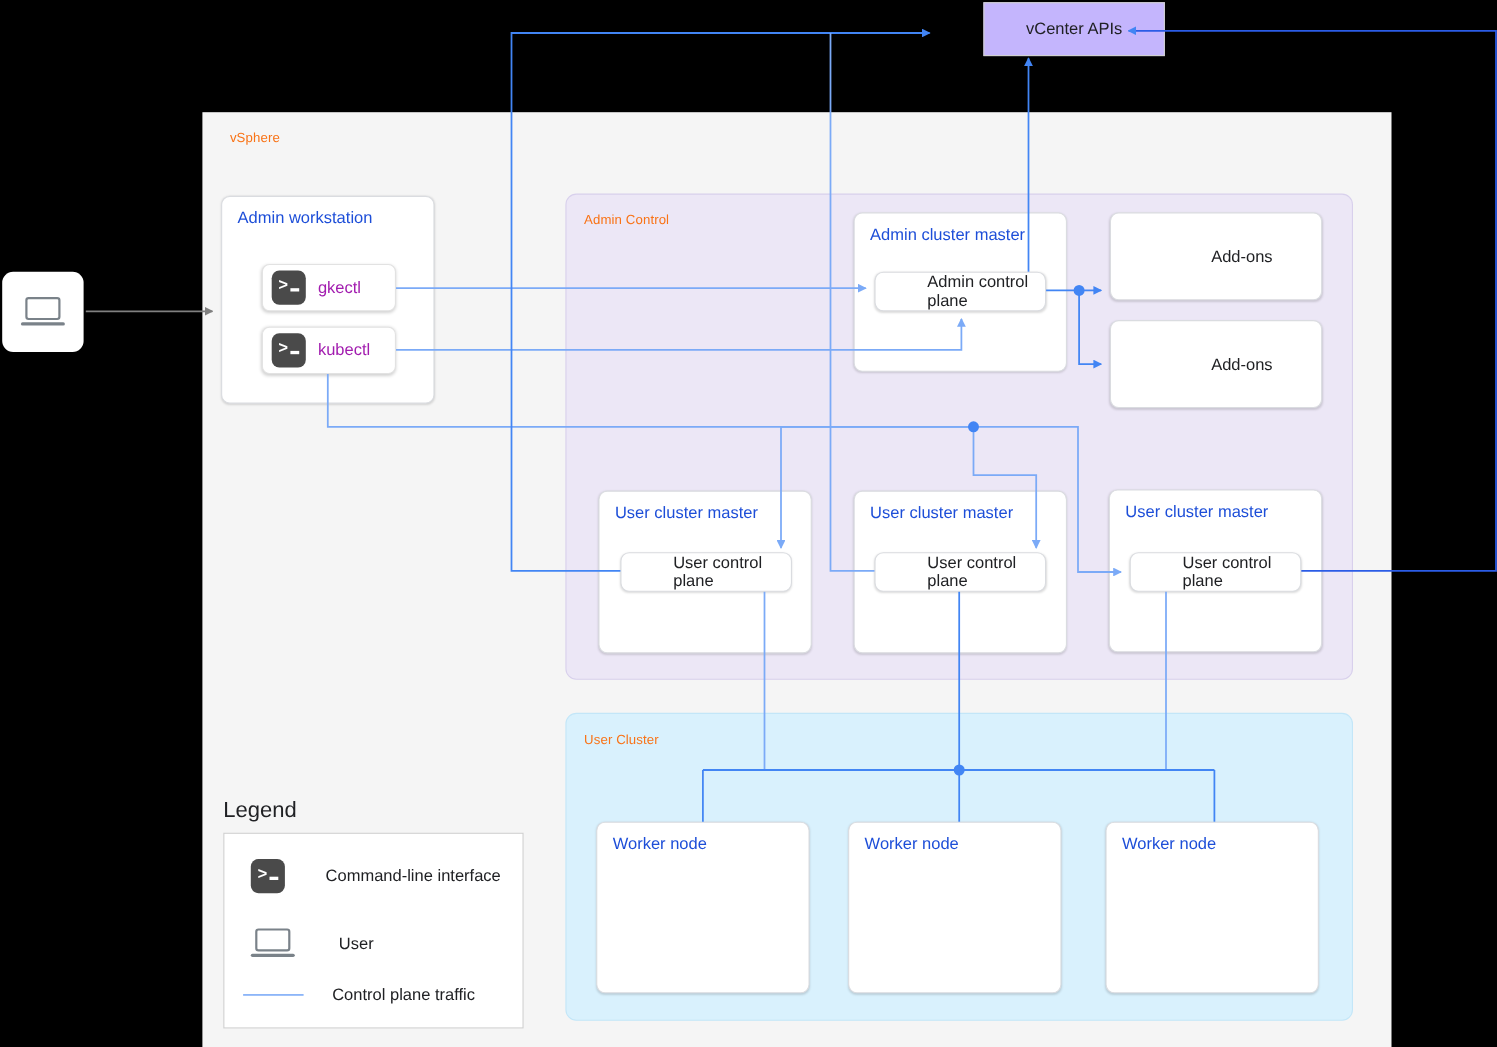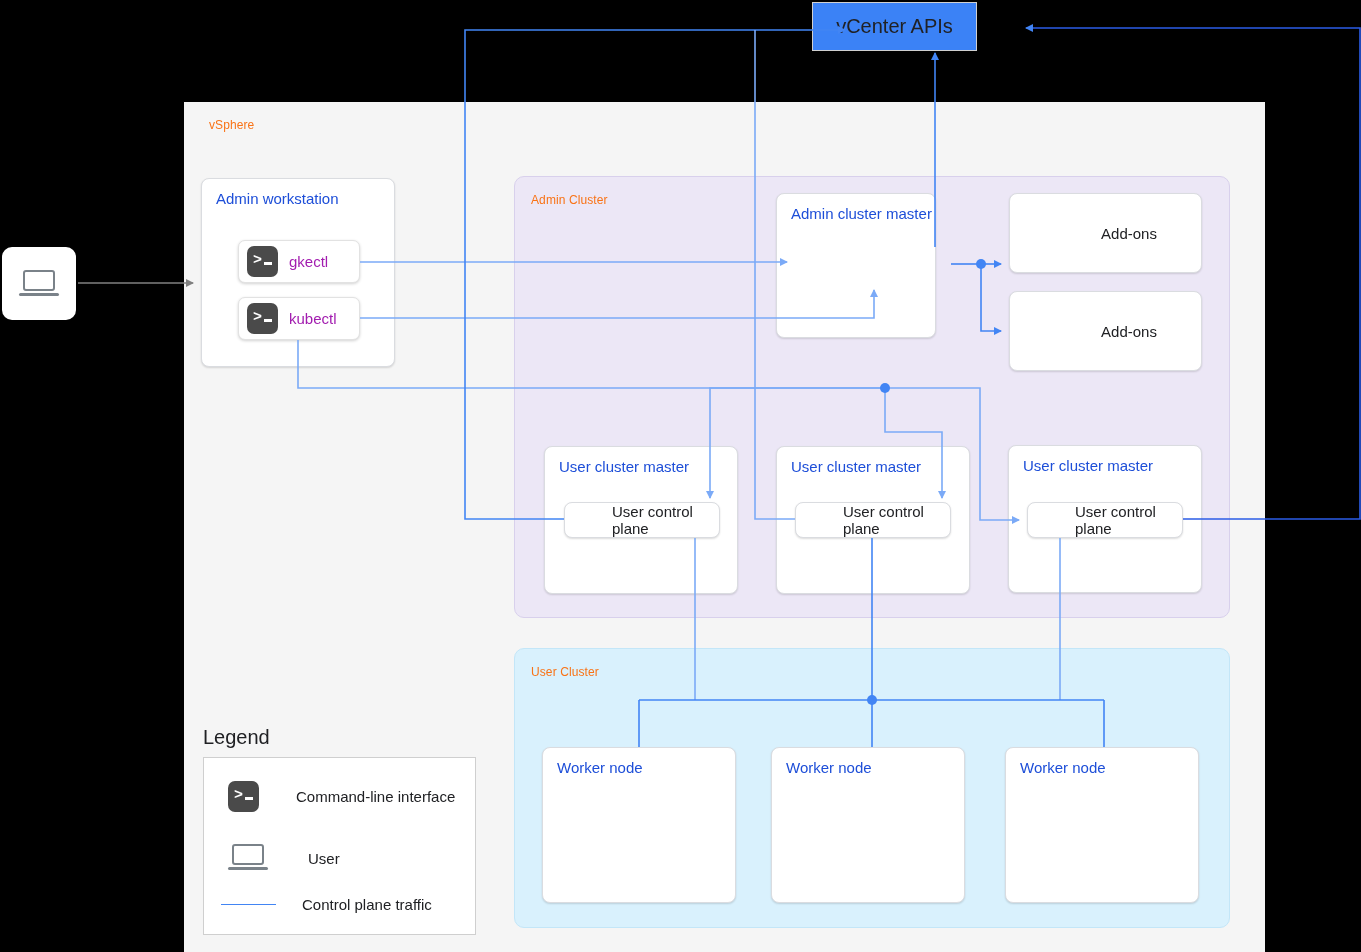--- a/index.html
+++ b/index.html
@@ -20,23 +20,23 @@
     background:#d9f1fd;border:1px solid #c3e6f8;border-radius:10px;}
 
   
   .card{background:#fff;border:1px solid #dadce0;border-radius:8px;
         box-shadow:0 1px 2px rgba(0,0,0,.14);}
   .card-title{position:absolute;left:14px;top:11px;font-size:15px;color:#1d4ed8;}
   .card-center{display:flex;align-items:center;justify-content:center;
         font-size:15px;color:#202124;padding-left:47px;}
 
   
-  .vcenter{left:812px;top:2px;width:165px;height:49px;background:#3b82f6;
+  .vcenter{left:894px;top:2px;width:165px;height:49px;background:#c4b5fd;
       border:1px solid #d0d0d0;display:flex;align-items:center;
-      justify-content:center;font-size:20px;color:#202124;}
+      justify-content:center;font-size:15px;color:#202124;}
 
   
   .userchip{left:2px;top:247px;width:74px;height:73px;background:#fff;
       border-radius:10px;display:flex;align-items:center;justify-content:center;}
 
   
   .adminws{left:201px;top:178px;width:194px;height:189px;}
   .cli{width:122px;height:43px;background:#fff;border:1px solid #e2e2e2;
       border-radius:7px;box-shadow:0 1px 3px rgba(0,0,0,.18);
       display:flex;align-items:center;}
@@ -72,21 +72,21 @@
 </style>
 </head>
 <body>
 
 <div id="stage">
 
   <div class="abs vsphere"></div>
   <div class="vsphere-label" style="left:209px;top:118px;">vSphere</div>
 
   <div class="abs admincluster"></div>
-  <div class="cluster-label" style="left:531px;top:193px;">Admin Cluster</div>
+  <div class="cluster-label" style="left:531px;top:193px;">Admin Control</div>
 
   <div class="abs usercluster"></div>
   <div class="cluster-label" style="left:531px;top:665px;text-align:right;">User Cluster</div>
 
   <div class="abs vcenter">vCenter APIs</div>
 
   <div class="abs userchip">
     <span class="laptop">
       <span class="scr"></span>
         <span class="base"></span>
@@ -104,23 +104,24 @@
     <span class="lbl">gkectl</span>
   </div>
   <div class="abs cli" style="left:238px;top:297px;">
     <span class="term">
       <span class="gt">&gt;</span>
         <span class="us"></span>
       </span>
     <span class="lbl">kubectl</span>
   </div>
 
-  <div class="abs card" style="left:776px;top:193px;width:160px;height:145px;">
+  <div class="abs card" style="left:776px;top:193px;width:194px;height:145px;">
     <div class="card-title">Admin cluster master</div>
   </div>
+  <div class="abs card card-center" style="left:795px;top:247px;width:156px;height:36px;">Admin control plane</div>
 
   <div class="abs card card-center" style="left:1009px;top:193px;width:193px;height:80px;">Add-ons</div>
   <div class="abs card card-center" style="left:1009px;top:291px;width:193px;height:80px;">Add-ons</div>
 
   <div class="abs card" style="left:544px;top:446px;width:194px;height:148px;">
     <div class="card-title">User cluster master</div>
   </div>
   <div class="abs card card-center" style="left:564px;top:502px;width:156px;height:36px;">User control plane</div>
 
   <div class="abs card" style="left:776px;top:446px;width:194px;height:148px;">

